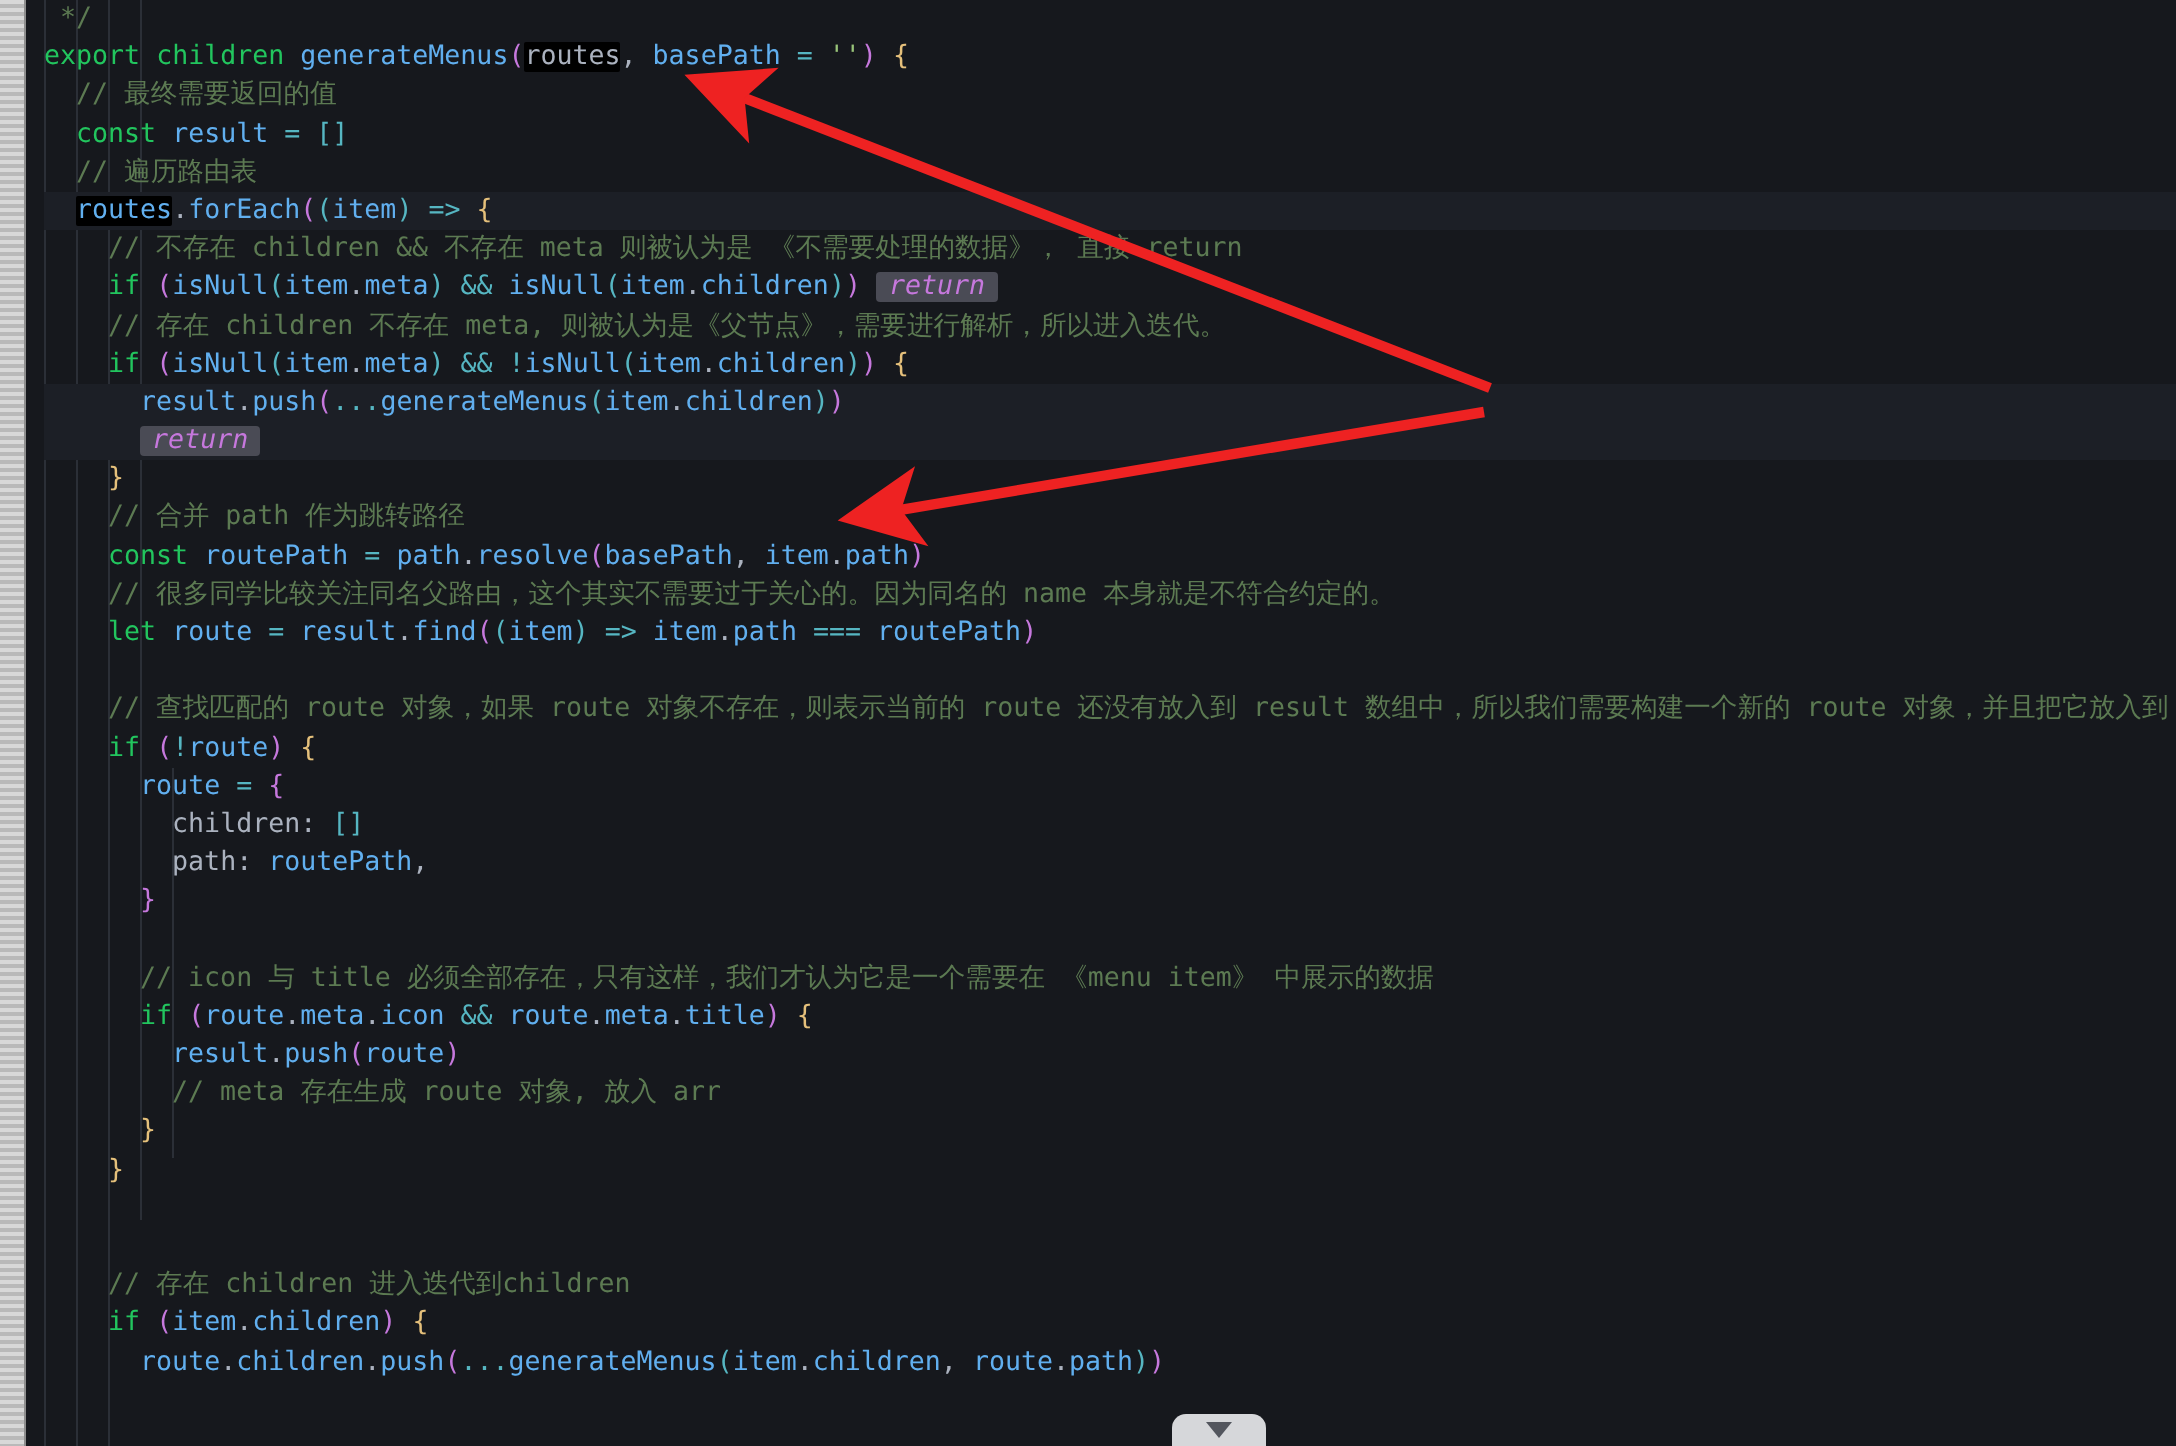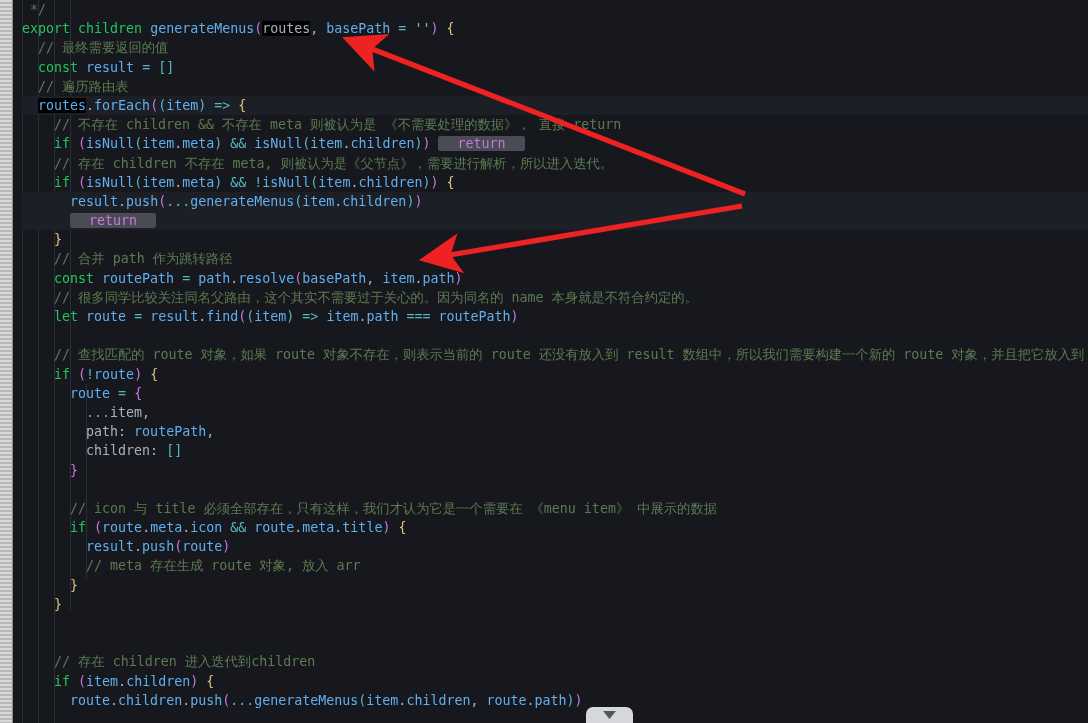--- a/index.html
+++ b/index.html
@@ -105,21 +105,22 @@
   
   .occ {
     background: #000000;
     border-radius: 1px;
   }
   
   .retchip {
     background: #4a4b55;
     color: #c678dd;
     border-radius: 2px;
-    padding: 0 19px;
+    padding: 0 6px;
+    font-style: italic;
   }
 
   
   #collapse-tab {
     position: absolute;
     left: 586px;
     bottom: 0;
     width: 47px;
     height: 16px;
     background: #d6d7da;
@@ -191,25 +192,24 @@
     <div class="line">    <span class="kw">let</span> <span class="var">route</span> <span class="op">=</span> <span class="var">result</span><span class="punc">.</span><span class="fn">find</span><span class="par1">(</span><span class="par2">(</span><span class="var">item</span><span class="par2">)</span> <span class="op">=&gt;</span> <span class="var">item</span><span class="punc">.</span><span class="var">path</span> <span class="op">===</span> <span class="var">routePath</span><span class="par1">)</span></div>
 
     <div class="line">&nbsp;</div>
 
     <div class="line"><span class="cm">    // 查找匹配的 route 对象，如果 route 对象不存在，则表示当前的 route 还没有放入到 result 数组中，所以我们需要构建一个新的 route 对象，并且把它放入到 result 里面</span></div>
 
     <div class="line">    <span class="kw">if</span> <span class="par1">(</span><span class="op">!</span><span class="var">route</span><span class="par1">)</span> <span class="brc">{</span></div>
 
     <div class="line">      <span class="var">route</span> <span class="op">=</span> <span class="brc2">{</span></div>
 
-    <div class="line">        <span class="op">...</span><span class="plain">item</span><span class="punc">,</span></div>
+
+    <div class="line">        <span class="plain">children</span><span class="punc">:</span> <span class="par2">[]</span></div>
 
     <div class="line">        <span class="plain">path</span><span class="punc">:</span> <span class="var">routePath</span><span class="punc">,</span></div>
-
-    <div class="line">        <span class="plain">children</span><span class="punc">:</span> <span class="par2">[]</span></div>
 
     <div class="line">      <span class="brc2">}</span></div>
 
     <div class="line">&nbsp;</div>
 
     <div class="line"><span class="cm">      // icon 与 title 必须全部存在，只有这样，我们才认为它是一个需要在 《menu item》 中展示的数据</span></div>
 
     <div class="line">      <span class="kw">if</span> <span class="par1">(</span><span class="var">route</span><span class="punc">.</span><span class="var">meta</span><span class="punc">.</span><span class="var">icon</span> <span class="op">&amp;&amp;</span> <span class="var">route</span><span class="punc">.</span><span class="var">meta</span><span class="punc">.</span><span class="var">title</span><span class="par1">)</span> <span class="brc">{</span></div>
 
     <div class="line">        <span class="var">result</span><span class="punc">.</span><span class="var">push</span><span class="par1">(</span><span class="var">route</span><span class="par1">)</span></div>

